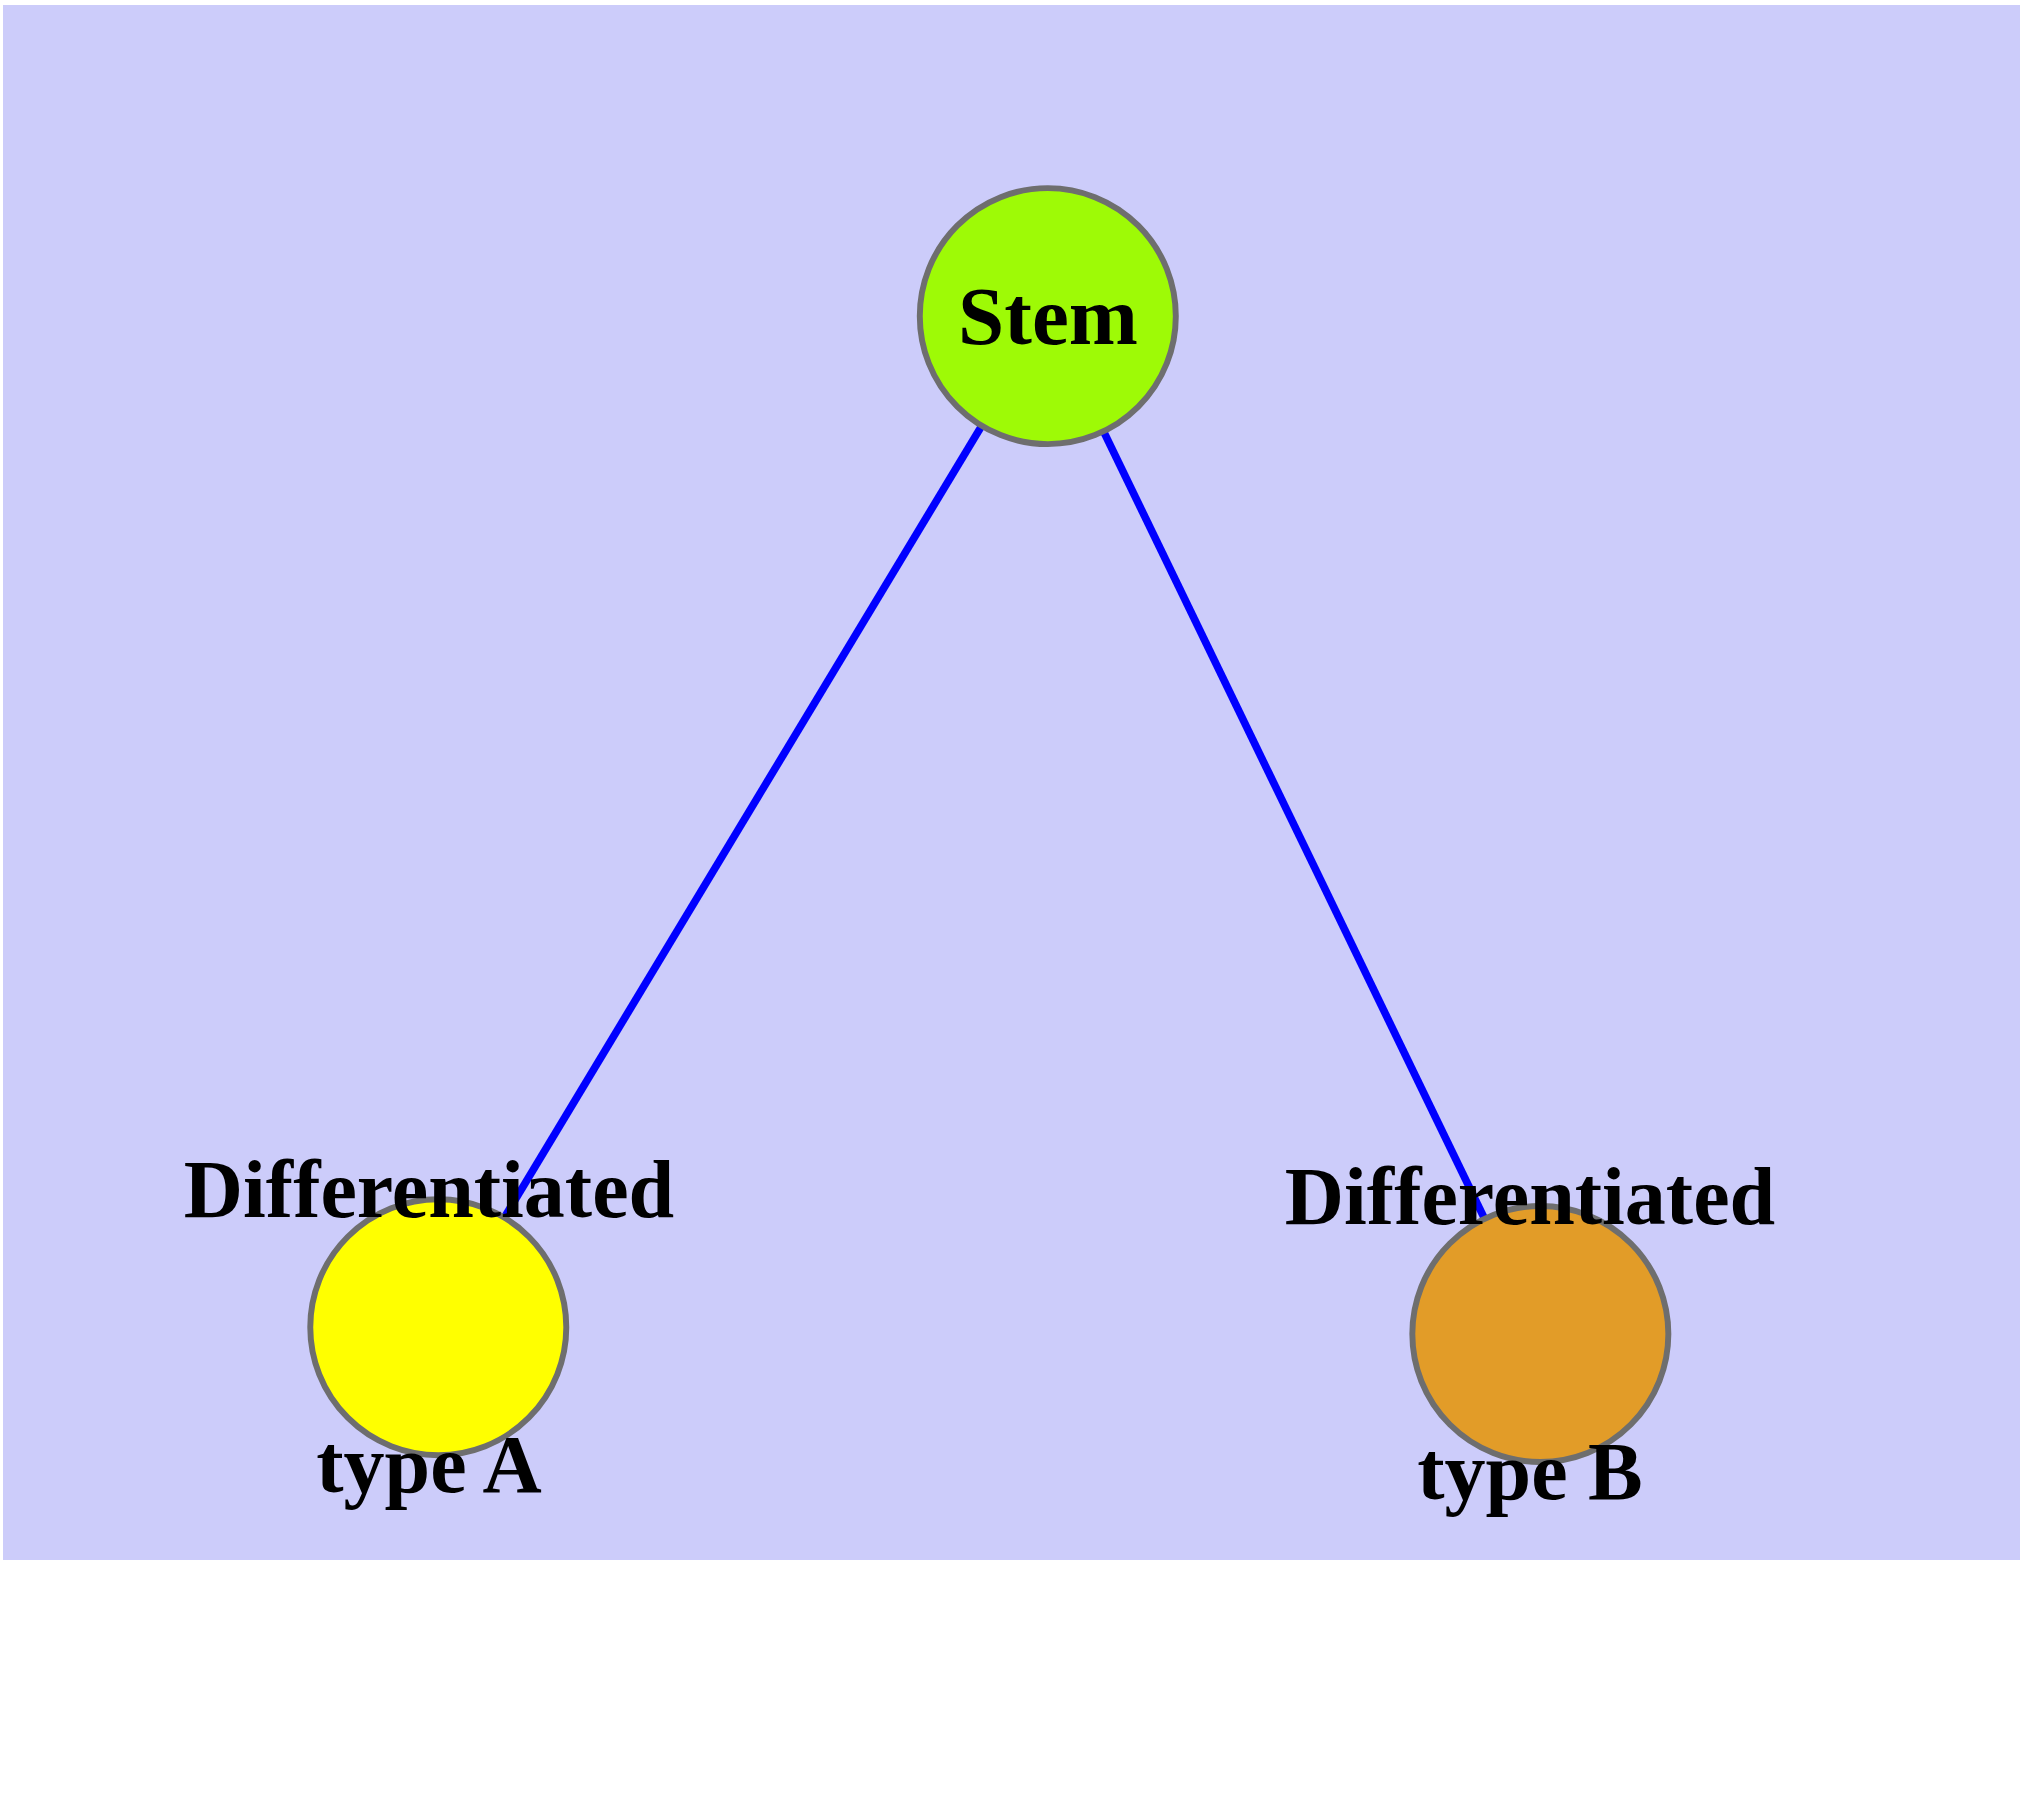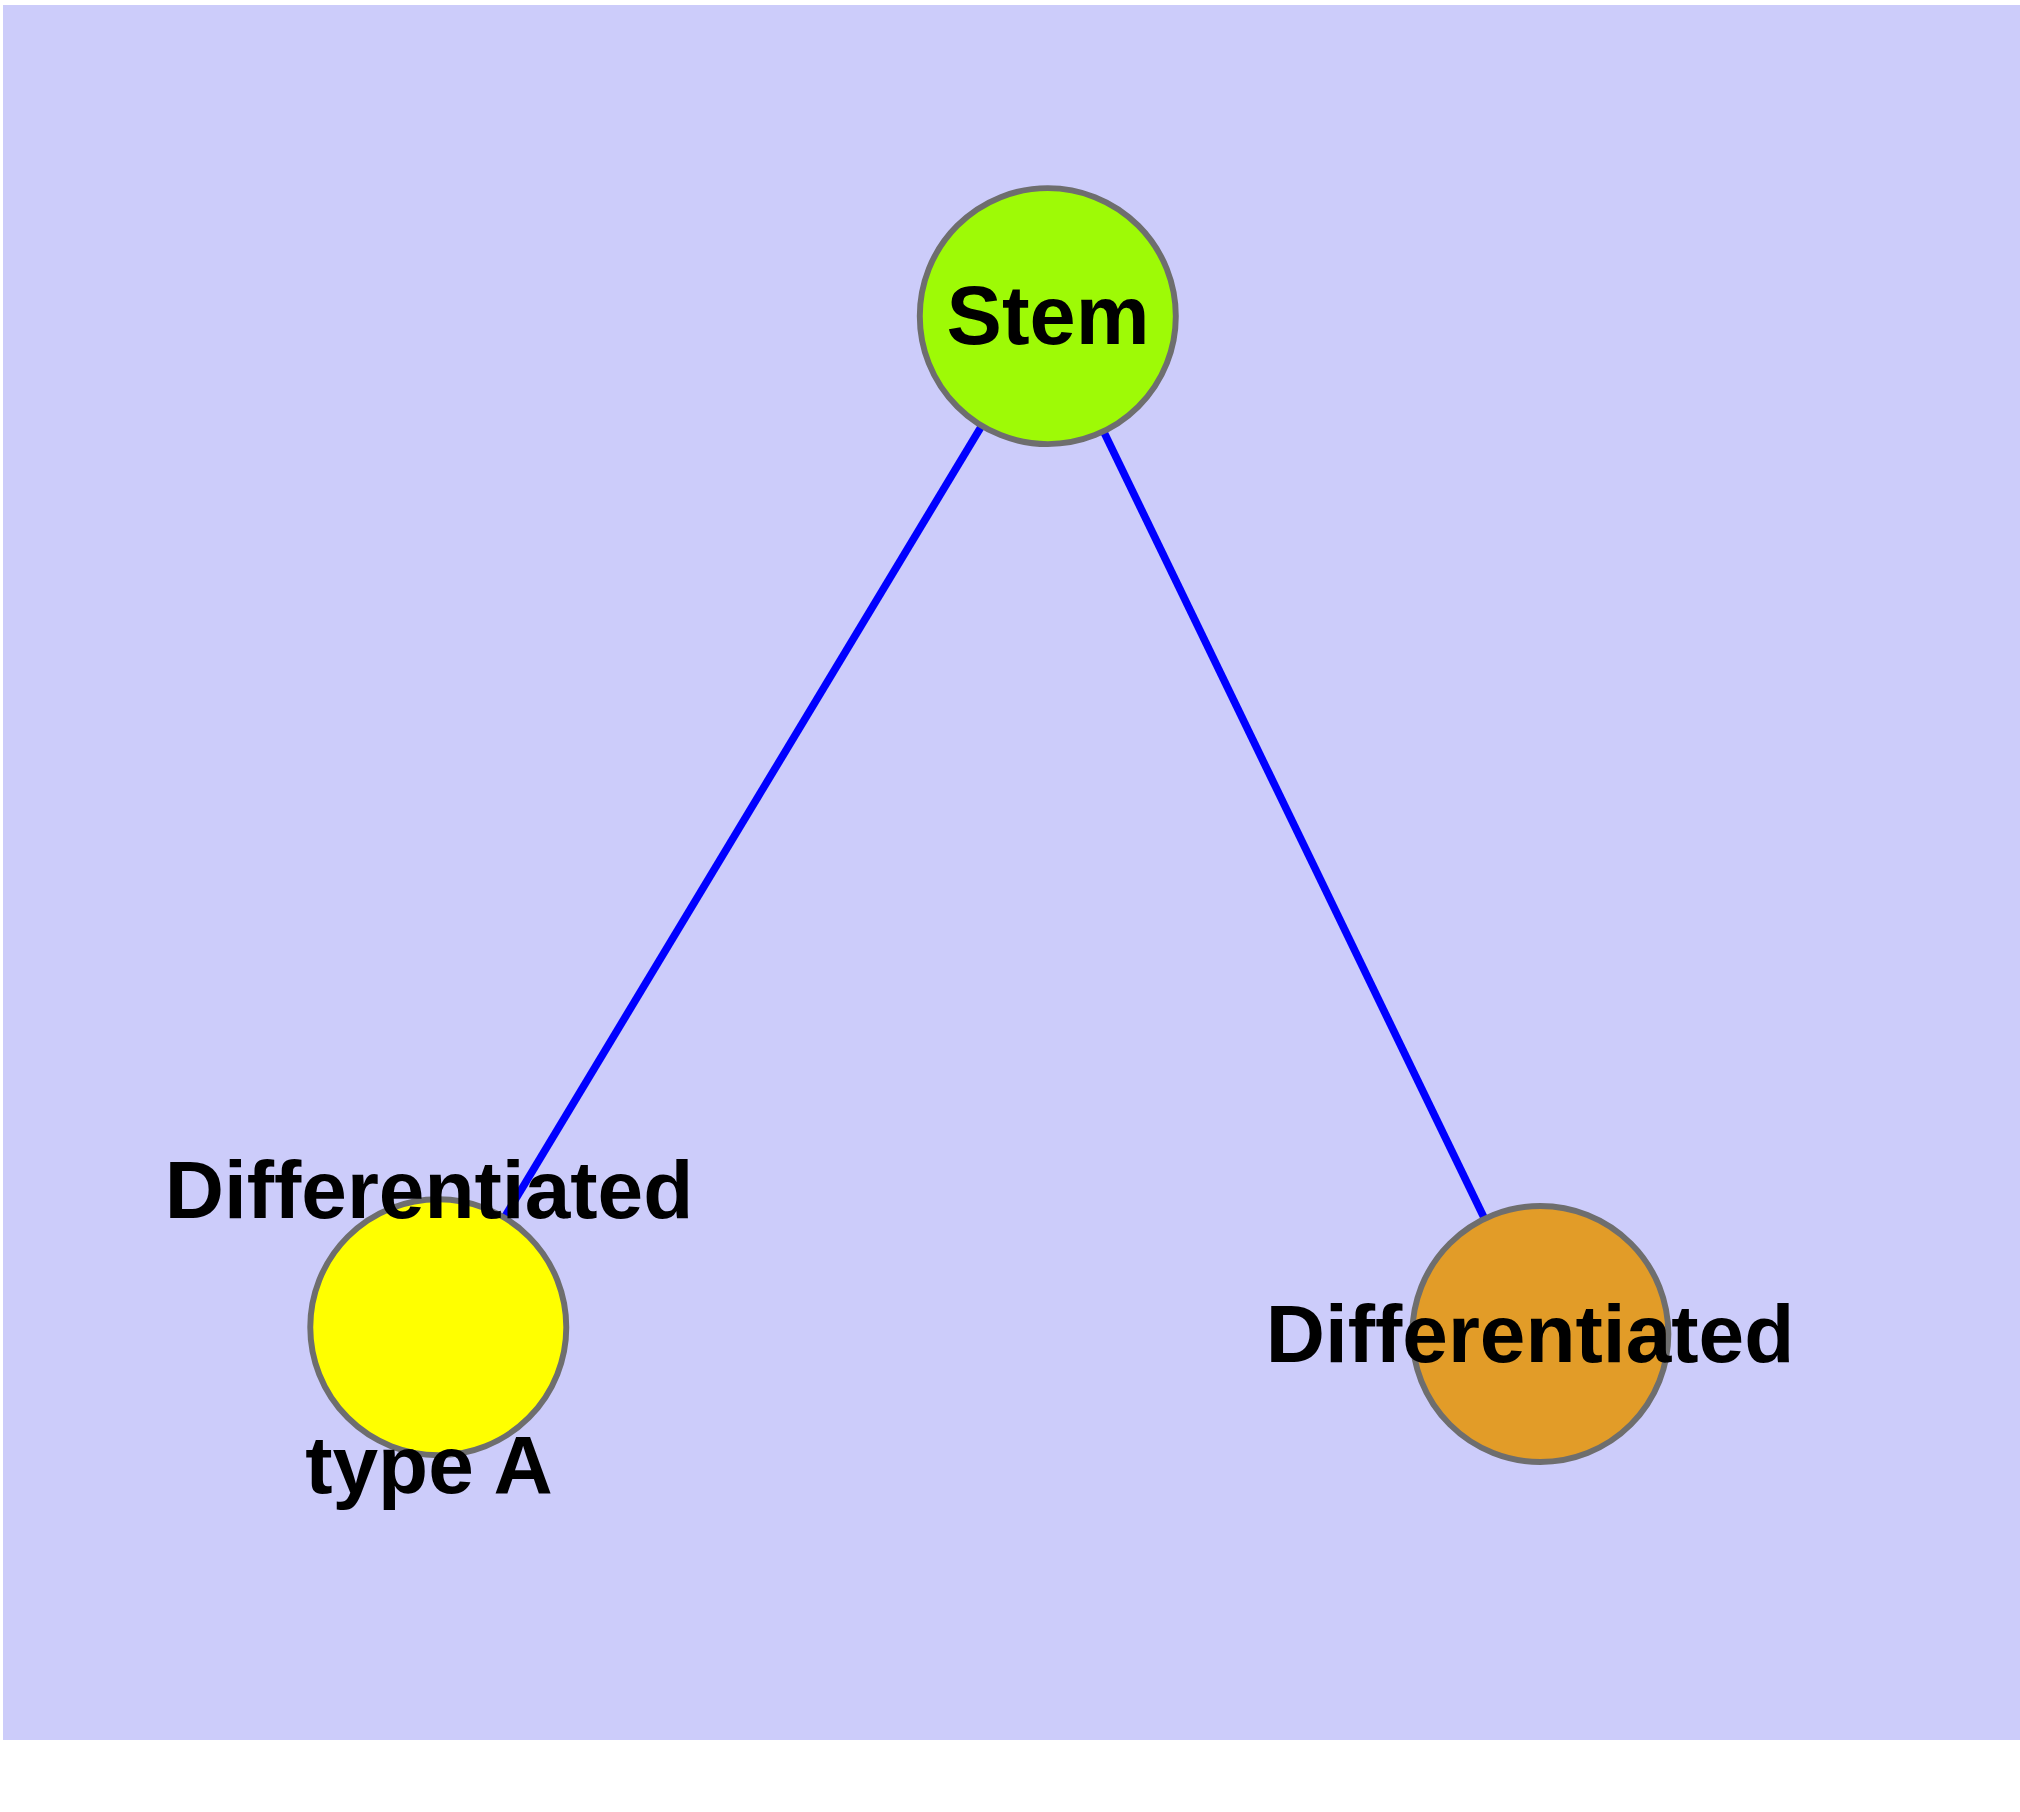--- a/index.html
+++ b/index.html
@@ -4,24 +4,24 @@
 <title>Cell Differentiation Graph</title>
 <style>
   html, body {
     margin: 0;
     padding: 0;
     background: #ffffff;
   }
   #canvas {
     position: relative;
     width: 2021px;
-    height: 1740px;
+    height: 1560px;
     overflow: hidden;
     background: #ffffff;
-    font-family: Liberation Sans, sans-serif;
+    font-family: Liberation Serif, serif;
   }
   #plot-background {
     position: absolute;
     left: 3.4px;
     top: 5.1px;
     width: 2017px;
     height: 1807px;
     background: #ccccfa;
   }
   #graph-svg {
@@ -83,16 +83,17 @@
 
   <div class="node-label single-line" style="left:1048px; top:316px;">Stem</div>
 
   <div class="node-label double-line" style="left:429px; top:1327px;">
     <div>Differentiated</div>
     <div>type A</div>
   </div>
 
   <div class="node-label double-line" style="left:1530px; top:1334px;">
     <div>Differentiated</div>
+    <div>type B</div>
   </div>
 
 </div>
 
 
 </body></html>

